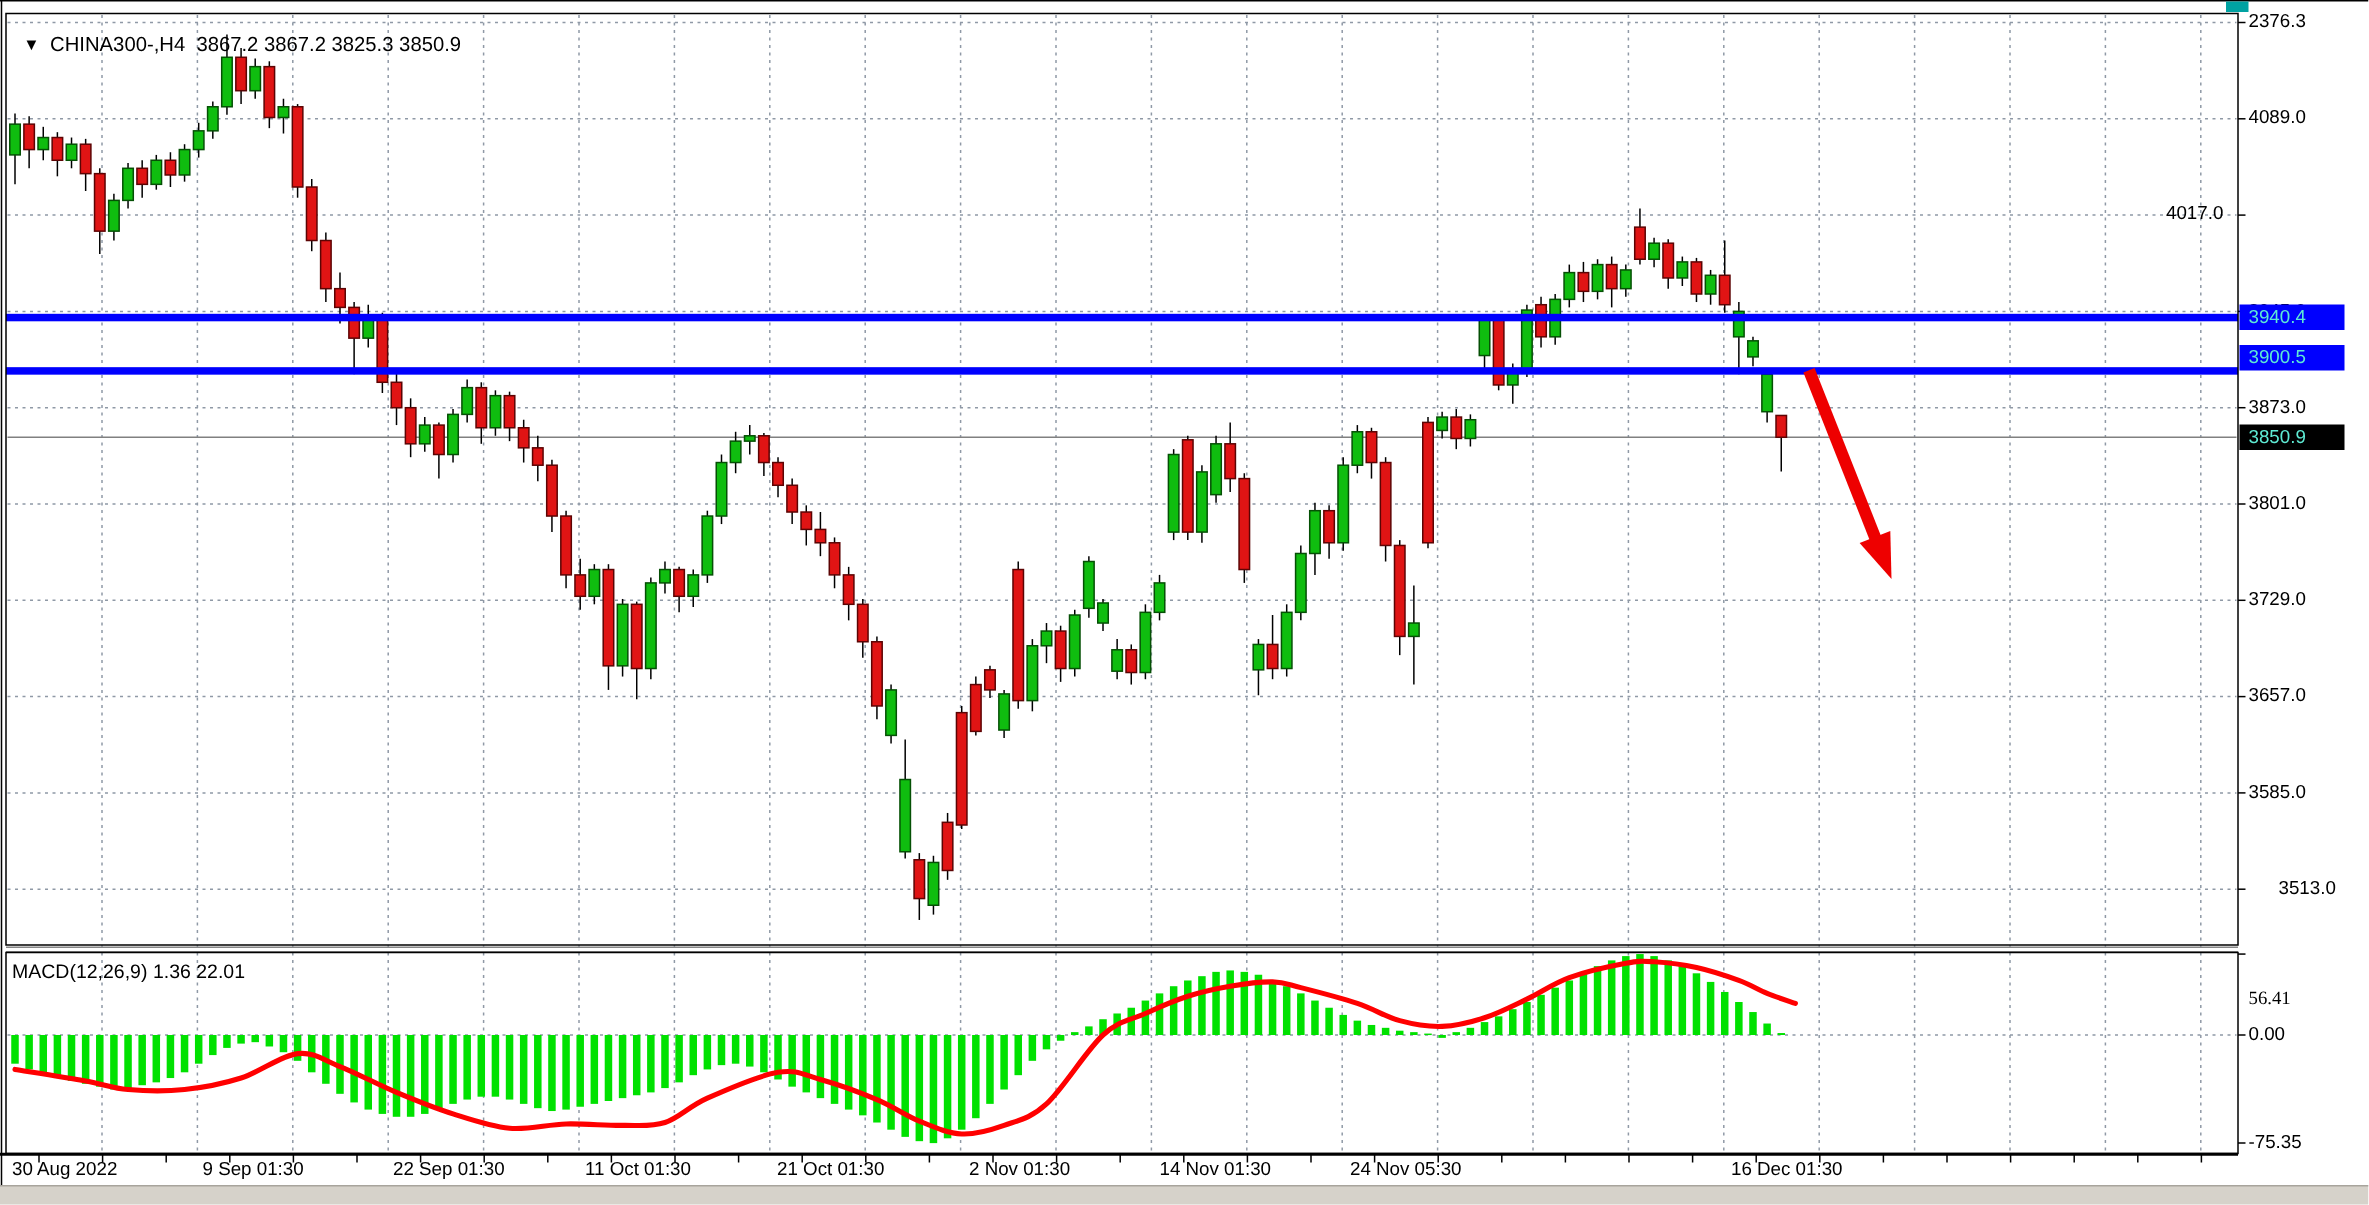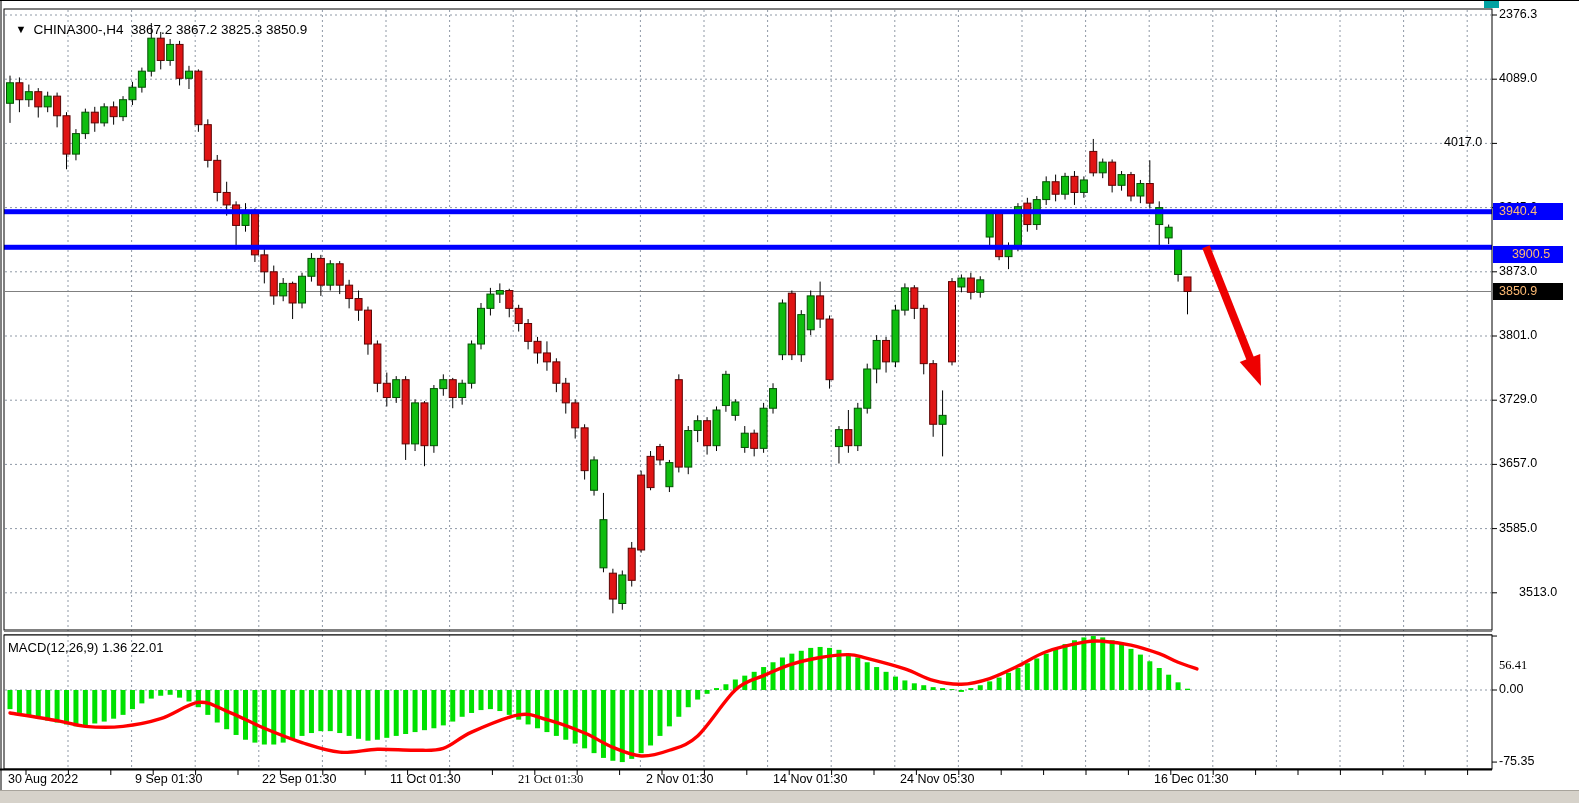--- a/index.html
+++ b/index.html
@@ -1,21 +1,21 @@
 <!DOCTYPE html>
 <html><head>
 <meta charset="utf-8">
 <style>
   html,body{margin:0;padding:0}
   body{width:1579px;height:803px;position:relative;background:#fff;overflow:hidden;
        font-family:"Liberation Sans",sans-serif;color:#000}
   #chart-svg{position:absolute;left:0;top:0}
   #title-bar{position:absolute;left:8px;top:7px;font-size:13.5px;white-space:pre;z-index:6}
   #title-bar .tri{display:inline-block;margin-right:7px;font-size:11px;vertical-align:1px}
-  .badge{position:absolute;left:1493px;width:70px;height:17px;color:#fdba74;font-size:12.5px;
+  .badge{position:absolute;left:1493px;width:70px;height:17px;color:#5eead4;font-size:12.5px;
          line-height:17px;padding-left:6px;box-sizing:border-box;z-index:5}
   .badge.blue{background:#0000fe}
   .badge.black{background:#000}
   .ptick{position:absolute;left:1499px;font-size:12.5px;z-index:3;white-space:nowrap}
   .dlabel{position:absolute;top:772px;font-size:12.5px;z-index:3;white-space:nowrap}
   #macd-label{position:absolute;left:8px;top:640px;font-size:13px;z-index:4}
   #bottom-strip{position:absolute;left:0;top:790px;width:1579px;height:13px;
                 background:#d6d2ca;border-top:1px solid #a8a49c;z-index:2}
   #shift-marker{position:absolute;left:1484px;top:1px;width:15px;height:7px;background:#00a2a2;z-index:6}
 </style>
@@ -495,21 +495,21 @@
     <line x1="1340.4000000000003" y1="770" x2="1340.4000000000003" y2="775" stroke="#000" stroke-width="1"></line>
     <line x1="1382.8000000000004" y1="770" x2="1382.8000000000004" y2="775" stroke="#000" stroke-width="1"></line>
     <line x1="1425.2000000000005" y1="770" x2="1425.2000000000005" y2="775" stroke="#000" stroke-width="1"></line>
     <line x1="1467.6000000000006" y1="770" x2="1467.6000000000006" y2="775" stroke="#000" stroke-width="1"></line>
   </svg>
 <div id="title-bar">
   <span class="tri">▼</span><span>CHINA300-,H4</span><span>  </span><span>3867.2 3867.2 3825.3 3850.9</span>
 </div>
 
 <div class="badge blue" id="badge-level-1" style="top: 203.202px;">3940.4</div>
-<div class="badge blue" id="badge-level-2" style="top: 246px; text-align: center;">3900.5</div>
+<div class="badge blue" id="badge-level-2" style="top: 230px;">3900.5</div>
 <div class="badge black" id="badge-current" style="top: 283.006px;">3850.9</div>
 
 <div id="macd-label">MACD(12,26,9) 1.36 22.01</div>
 
 <div id="bottom-strip"></div>
 <div id="shift-marker"></div>
 
 <div class="ptick" style="left: 1499px; top: 7px;">2376.3</div>
 <div class="ptick" style="left: 1499px; top: 71.2px;">4089.0</div>
 <div class="ptick" style="left: 1444px; top: 135.4px;">4017.0</div>
@@ -520,18 +520,18 @@
 <div class="ptick" style="left: 1499px; top: 456.4px;">3657.0</div>
 <div class="ptick" style="left: 1499px; top: 520.6px;">3585.0</div>
 <div class="ptick" style="left: 1499px; top: 584.8px; margin-left: 20px;">3513.0</div>
 <div class="ptick" style="left: 1499px; top: 658px; font-family: Liberation Serif, serif;">56.41</div>
 <div class="ptick" style="left: 1499px; top: 682px;">0.00</div>
 <div class="ptick" style="left: 1499px; top: 754.072px;">-75.35</div>
 <div class="dlabel" style="left: 8px;">30 Aug 2022</div>
 <div class="dlabel" style="left: 135px;">9 Sep 01:30</div>
 <div class="dlabel" style="left: 262px;">22 Sep 01:30</div>
 <div class="dlabel" style="left: 390px;">11 Oct 01:30</div>
-<div class="dlabel" style="left: 518px; font-family: Liberation Serif, serif;">21 Oct 01:30</div>
+<div class="dlabel" style="left: 518px;">21 Oct 01:30</div>
 <div class="dlabel" style="left: 646px;">2 Nov 01:30</div>
 <div class="dlabel" style="left: 773px;">14 Nov 01:30</div>
 <div class="dlabel" style="left: 900px;">24 Nov 05:30</div>
 <div class="dlabel" style="left: 1027px; margin-top: 32px;">6 Dec 01:30</div>
 <div class="dlabel" style="left: 1154px;">16 Dec 01:30</div>
 
 </body></html>

